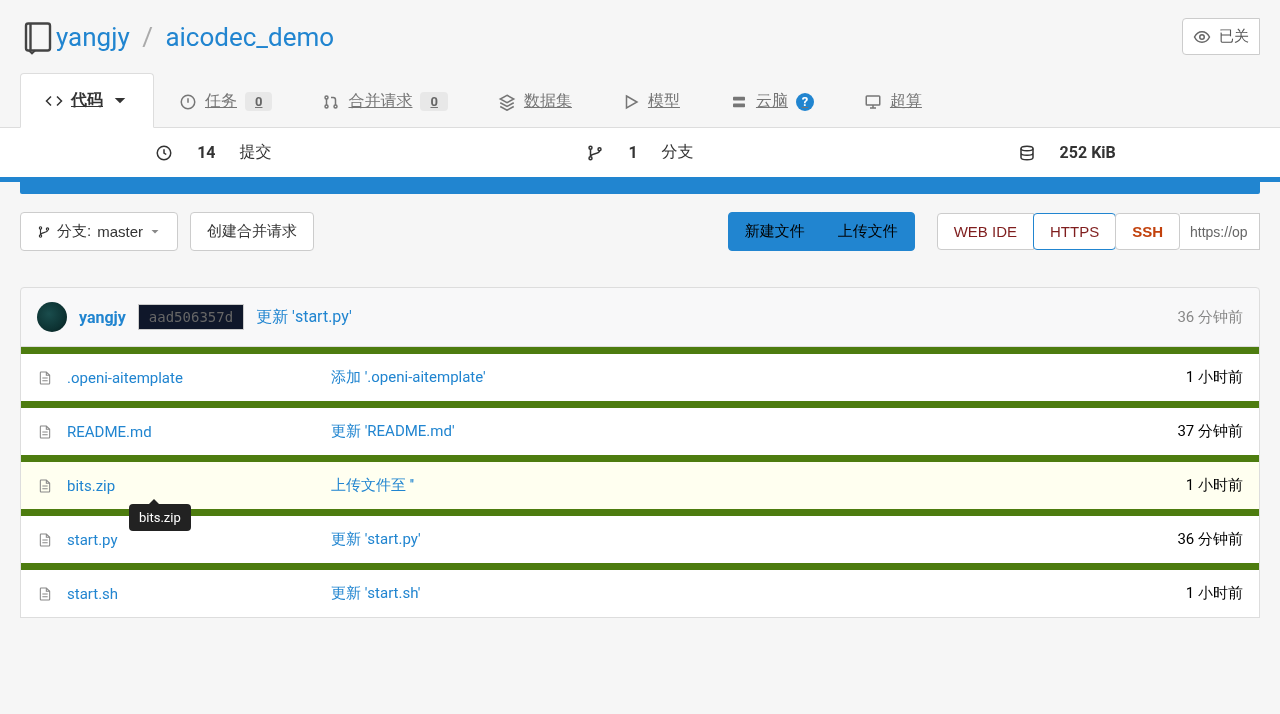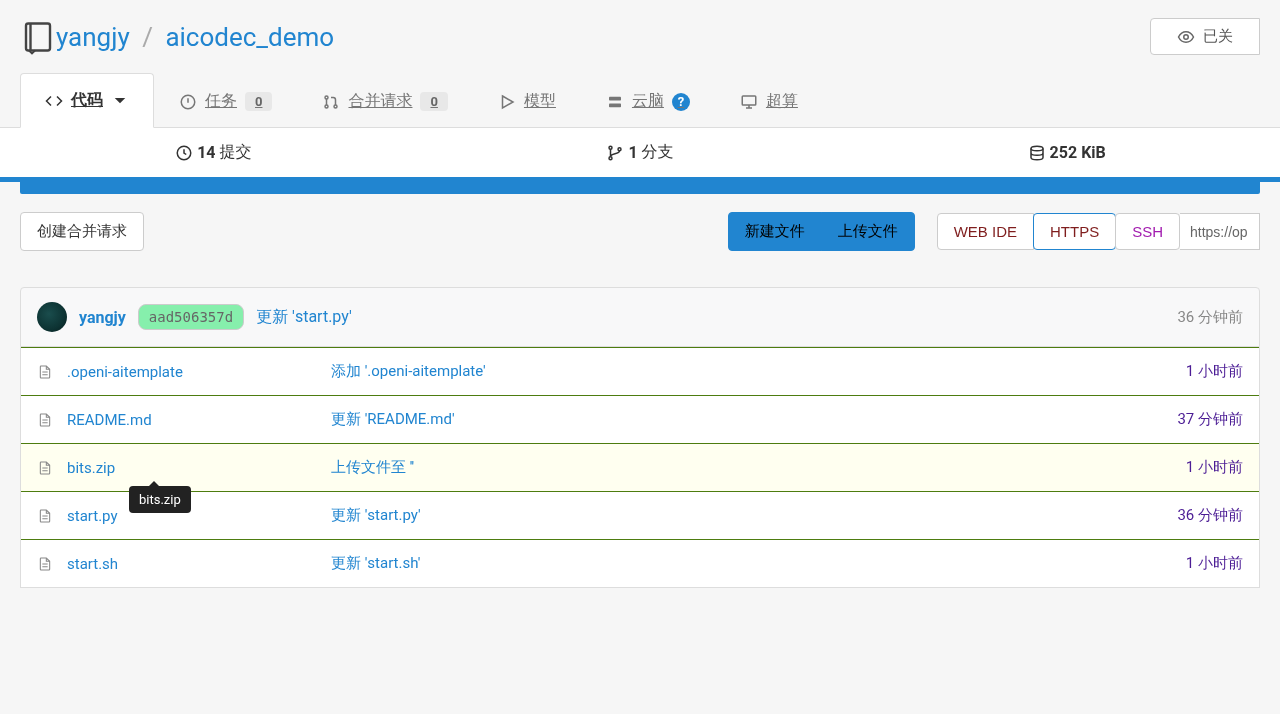--- a/index.html
+++ b/index.html
@@ -31,21 +31,21 @@
   }
   .breadcrumb a { color: #2185d0; text-decoration: none; }
   .breadcrumb .sep { color: #aaa; margin: 0 6px; }
   .watch-btn {
     display: flex;
     align-items: center;
     gap: 8px;
     background: #fff;
     border: 1px solid #ccc;
     border-radius: 4px 0 0 4px;
-    padding: 8px 26px;
+    padding: 8px 10px;
     font-size: 15px;
     color: #555;
   }
   .tabs {
     display: flex;
     align-items: flex-end;
     padding-left: 20px;
     border-bottom: 1px solid #ddd;
     background: #f6f6f6;
     gap: 0;
@@ -95,21 +95,21 @@
   .stats-bar {
     background: #fff;
     display: flex;
     border-bottom: 5px solid #2185d0;
   }
   .stat {
     flex: 1;
     display: flex;
     align-items: center;
     justify-content: center;
-    gap: 4px;
+    gap: 24px;
     padding: 14px 0;
     font-size: 16px;
     color: #333;
   }
   .stat b { font-weight: 700; }
   .stat svg { width: 18px; height: 18px; }
   .progress-under {
     height: 12px;
     background: #2185d0;
     margin: 0 20px;
@@ -151,22 +151,23 @@
   .btn-group .btn.ghost {
     background: #fff;
     color: #7f1d1d;
     border-color: #ccc;
   }
   .btn-group .btn.ghost.active {
     border-color: #2185d0;
   }
   .btn-group .btn.ssh {
     background: #fff;
-    color: #a21caf;
+    color: #c2410c;
     border-color: #ccc;
+    font-weight: bold;
   }
   .url-input {
     border: 1px solid #ccc;
     border-left: none;
     padding: 9px 10px;
     font-size: 14px;
     width: 80px;
     color: #666;
   }
   .commit-bar {
@@ -183,23 +184,23 @@
     width: 30px; height: 30px;
     border-radius: 50%;
     background: radial-gradient(circle at 40% 40%, #1a4d4d 0%, #0d3333 60%, #051a1a 100%);
   }
   .commit-bar .author {
     color: #2185d0;
     font-weight: 700;
     font-size: 16px;
   }
   .sha {
-    background: #86efac;
+    background: #0f172a;
     border: 1px solid #ccc;
-    border-radius: 8px;
+    border-radius: 0;
     padding: 4px 10px;
     font-family: monospace;
     font-size: 14px;
     color: #666;
   }
   .commit-msg {
     color: #2185d0;
     font-size: 16px;
   }
   .commit-time {
@@ -210,21 +211,21 @@
   .file-table {
     margin: 0 20px;
     border: 1px solid #ddd;
     border-top: none;
     background: #fff;
   }
   .file-row {
     display: flex;
     align-items: center;
     padding: 14px 16px;
-    border-top: 1px solid #4d7c0f;
+    border-top: 7px solid #4d7c0f;
     gap: 14px;
     font-size: 15px;
     position: relative;
   }
   .file-row.hl {
     background: #fffff0;
     justify-content: space-between;
   }
   .file-icon {
     width: 16px; height: 16px;
@@ -232,21 +233,21 @@
   }
   .file-name {
     color: #2185d0;
     width: 250px;
   }
   .file-msg {
     color: #2185d0;
     flex: 1;
   }
   .file-time {
-    color: #4c1d95;
+    color: #000000;
     text-align: right;
   }
   .tooltip {
     position: absolute;
     top: 42px;
     left: 108px;
     background: #222;
     color: #fff;
     font-size: 13px;
     padding: 6px 10px;
@@ -310,20 +311,26 @@
         <circle cx="6" cy="6" r="2"></circle>
         <circle cx="6" cy="18" r="2"></circle>
         <circle cx="18" cy="18" r="2"></circle>
         <path d="M6 8v8M18 16V9a3 3 0 0 0-3-3h-3"></path>
       </svg>
     <span>合并请求</span>
     <span class="badge">0</span>
   </div>
   <div class="tab">
     <svg viewBox="0 0 24 24" fill="none" stroke="currentColor" stroke-width="2">
+        <path d="M12 3l9 5-9 5-9-5 9-5zM3 13l9 5 9-5M3 18l9 5 9-5"></path>
+      </svg>
+    <span>数据集</span>
+  </div>
+  <div class="tab">
+    <svg viewBox="0 0 24 24" fill="none" stroke="currentColor" stroke-width="2">
         <path d="M6 4l14 8-14 8V4z"></path>
       </svg>
     <span>模型</span>
   </div>
   <div class="tab">
     <svg viewBox="0 0 24 24" fill="currentColor">
         <rect x="4" y="5" width="16" height="5" rx="1"></rect>
         <rect x="4" y="14" width="16" height="5" rx="1"></rect>
       </svg>
     <span>云脑</span>
@@ -361,20 +368,33 @@
     <svg viewBox="0 0 24 24" fill="none" stroke="currentColor" stroke-width="2">
         <ellipse cx="12" cy="6" rx="8" ry="3"></ellipse>
         <path d="M4 6v12c0 1.7 3.6 3 8 3s8-1.3 8-3V6M4 12c0 1.7 3.6 3 8 3s8-1.3 8-3"></path>
       </svg>
     <b>252 KiB</b>
   </div>
 </div>
 <div class="progress-under"></div>
 
 <div class="actions-row">
+  <button class="btn">
+    <svg width="14" height="14" viewBox="0 0 24 24" fill="none" stroke="currentColor" stroke-width="2">
+        <circle cx="6" cy="5" r="2"></circle>
+        <circle cx="6" cy="19" r="2"></circle>
+        <circle cx="18" cy="7" r="2"></circle>
+        <path d="M6 7v10M18 9c0 5-12 3-12 8"></path>
+      </svg>
+    <span>分支:</span>
+    <span>master</span>
+    <svg width="12" height="12" viewBox="0 0 24 24" fill="#888">
+        <path d="M5 8l7 7 7-7z"></path>
+      </svg>
+  </button>
   <button class="btn">创建合并请求</button>
   <div class="spacer"></div>
   <div class="btn-group">
     <button class="btn blue">新建文件</button>
     <button class="btn blue">上传文件</button>
   </div>
   <div class="btn-group" style="margin-left:10px">
     <button class="btn ghost">WEB IDE</button>
     <button class="btn ghost active">HTTPS</button>
     <button class="btn ssh">SSH</button>

